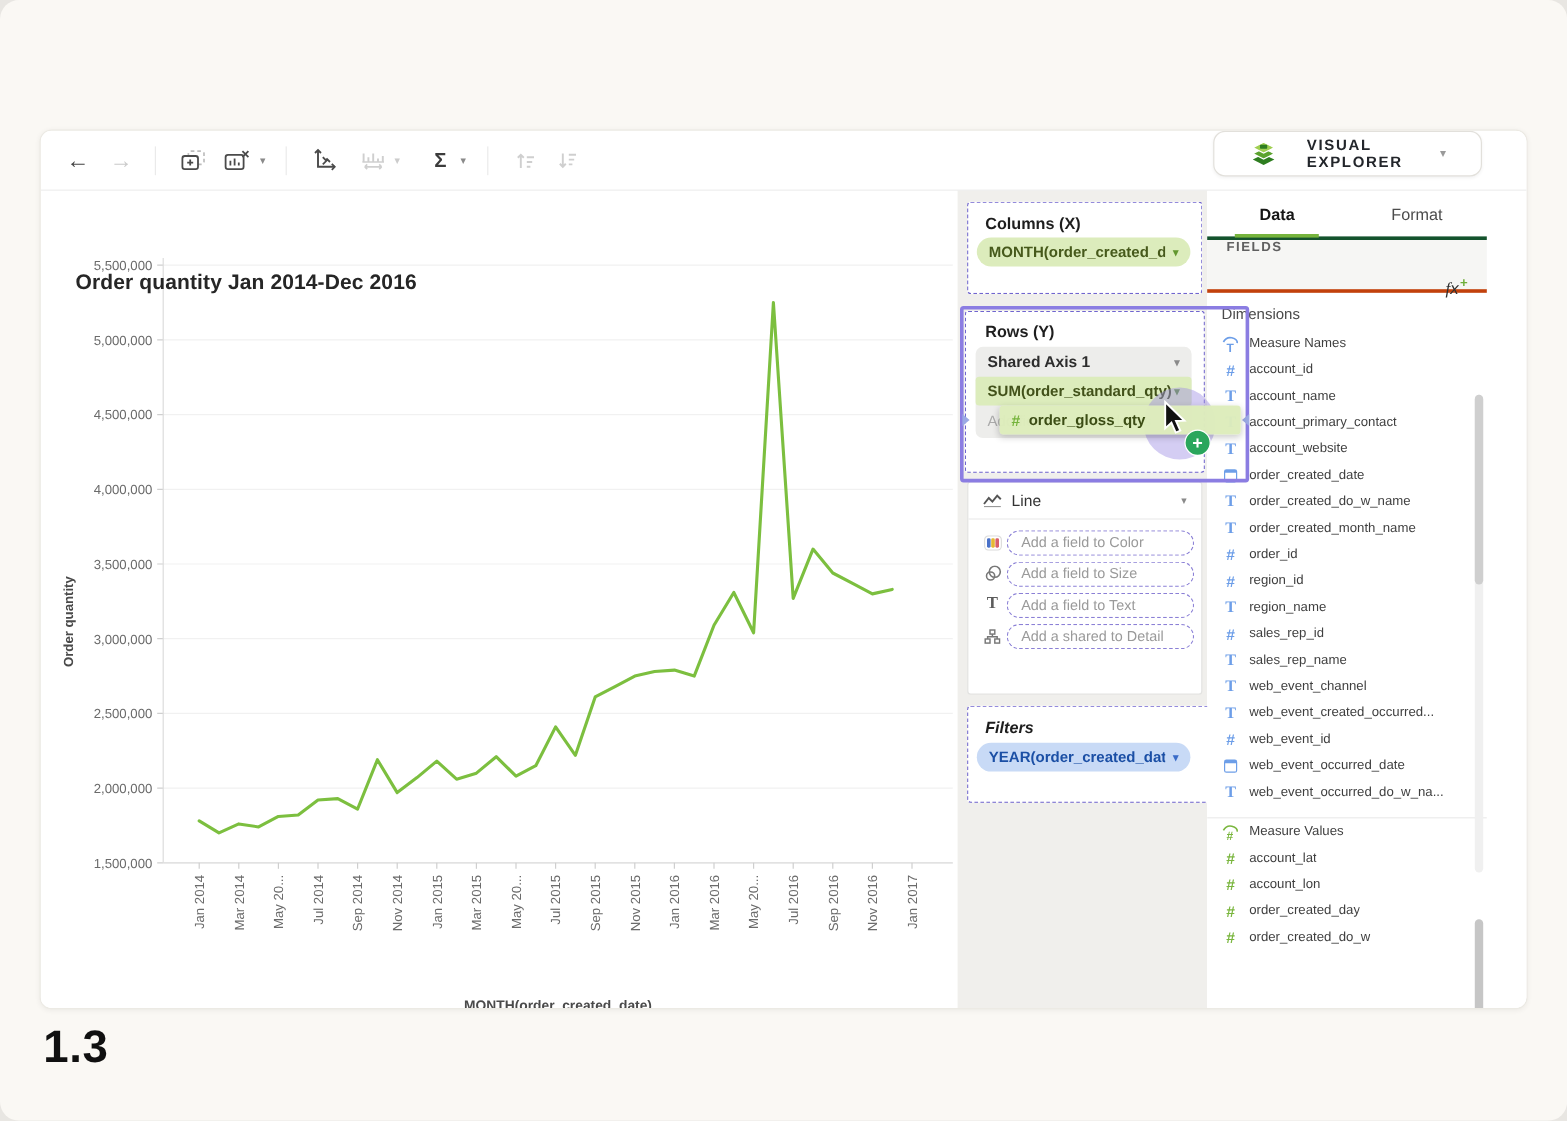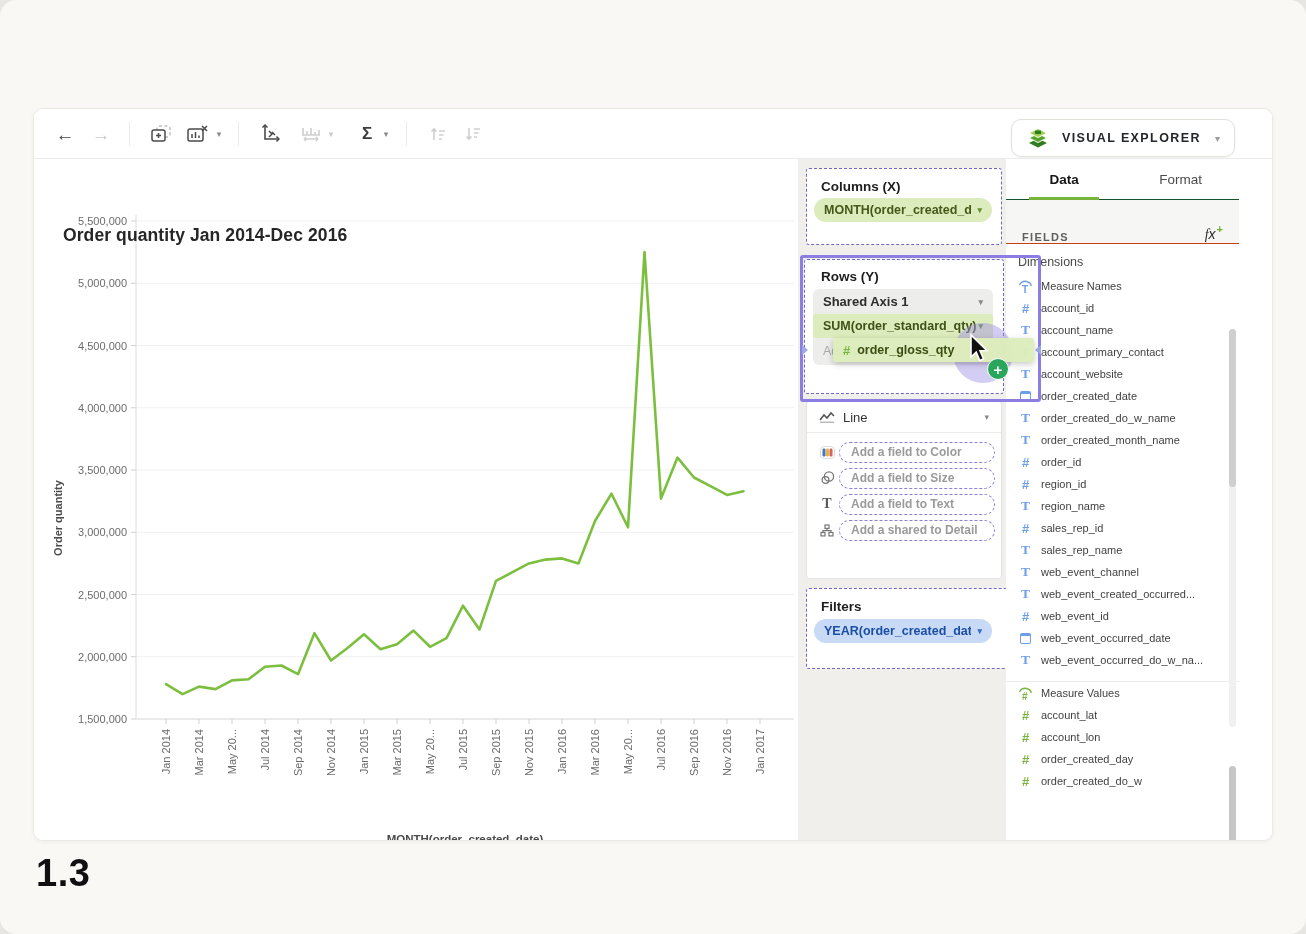--- a/index.html
+++ b/index.html
@@ -11,21 +11,21 @@
   .toolbar{position:absolute;left:0;top:0;width:1240px;height:50px;background:#fff;border-bottom:1px solid #ececec;}
   .tb{position:absolute;top:0;height:50px;width:34px;display:flex;align-items:center;justify-content:center;cursor:pointer;}
   .tb svg{display:block;}
   .glyph{font-size:19px;color:#434343;line-height:1;}
   .glyph.dis{color:#cbcbcb;}
   .chev{position:absolute;top:0;height:50px;width:14px;display:flex;align-items:center;justify-content:center;font-size:9px;color:#8a8a8a;}
   .chev.dis{color:#ccc;}
   .tbsep{position:absolute;top:13px;width:1px;height:24px;background:#eaeaea;}
   .sigma{font-size:17px;font-weight:bold;color:#3c3c3c;}
 
-  .explorer-btn{position:absolute;left:977px;top:10px;width:224px;height:38px;background:#fff;border:1px solid #e2e0db;border-radius:10px;box-shadow:0 1px 3px rgba(0,0,0,.06);display:flex;align-items:center;padding:0 14px;cursor:pointer;}
+  .explorer-btn{position:absolute;left:977px;top:0;width:224px;height:38px;background:#fff;border:1px solid #e2e0db;border-radius:10px;box-shadow:0 1px 3px rgba(0,0,0,.06);display:flex;align-items:center;padding:0 29px;cursor:pointer;gap:12px;}
   .explorer-btn .label{font-size:12.5px;font-weight:bold;letter-spacing:1.4px;color:#23262b;margin-left:12px;flex:1;}
   .explorer-btn .dd{font-size:10px;color:#9a9a9a;}
 
   
   .chart-area{position:absolute;left:0;top:50px;width:764px;height:683px;background:#fff;}
   .chart-title{position:absolute;left:29px;top:66px;font-size:17.5px;font-weight:600;color:#262626;letter-spacing:.1px;}
   .y-axis-label{position:absolute;left:-36px;top:353px;width:120px;text-align:center;transform:rotate(-90deg);font-size:11px;font-weight:bold;color:#4a4a4a;}
   .x-axis-label{position:absolute;left:281px;top:674px;width:300px;text-align:center;font-size:11.5px;font-weight:bold;color:#4a4a4a;}
 
   
@@ -58,33 +58,33 @@
   .plus-badge{position:absolute;left:953px;top:249px;width:22px;height:22px;border-radius:50%;background:#2aa65c;border:1.5px solid #fff;color:#fff;display:flex;align-items:center;justify-content:center;font-size:15px;font-weight:bold;line-height:1;}
   .cursor-svg{position:absolute;left:932px;top:224px;}
 
   .layers-panel{position:absolute;left:772px;top:292px;width:196px;height:178px;background:#fff;border:1px solid #e3e3e1;border-radius:3px;}
   .layers-panel .hd{padding:9px 14px 7px;font-size:13.5px;font-weight:bold;color:#1e1e1e;border-bottom:1px solid #ececec;}
   .line-select{height:31px;display:flex;align-items:center;padding:0 12px;border-bottom:1px solid #ececec;cursor:pointer;}
   .line-select .lt{font-size:13px;color:#333;margin-left:8px;flex:1;}
   .line-select .dd{font-size:9px;color:#8a8a8a;}
   .lrow{display:flex;align-items:center;height:26px;padding:0 6px 0 8px;margin-top:0;}
   .lrow .licon{width:24px;display:flex;justify-content:center;align-items:center;}
-  .addpill{flex:1;height:21px;border:1.3px dashed #8b80d6;border-radius:11px;display:flex;align-items:center;padding:0 11px;font-size:12px;color:#9a9a9a;cursor:pointer;font-weight:bold;}
+  .addpill{flex:1;height:21px;border:1.3px dashed #8b80d6;border-radius:11px;display:flex;align-items:center;padding:0 11px;font-size:12px;color:#9a9a9a;cursor:pointer;}
   .ticon{font-family:"Liberation Serif",serif;font-size:14px;font-weight:bold;color:#5c5c5c;}
 
   
   .fields-panel{position:absolute;left:972px;top:50px;width:268px;height:683px;background:#fff;}
   .fp-inner{position:absolute;left:0;top:0;width:233px;height:683px;}
-  .tabs{height:41px;display:flex;border-bottom:1px solid #14532d;}
+  .tabs{height:41px;display:flex;border-bottom:3px solid #14532d;}
   .tab{flex:1;display:flex;align-items:center;justify-content:center;font-size:13.5px;color:#4c4c4c;cursor:pointer;position:relative;}
   .tab.active{font-weight:bold;color:#161616;}
   .tab.active:after{content:"";position:absolute;left:50%;transform:translateX(-50%);bottom:-1px;width:70px;height:3px;background:#76b43c;}
-  .fields-hd{height:44px;background:#f6f6f4;border-bottom:1px solid #c2410c;display:flex;align-items:flex-end;padding:0 16px;}
+  .fields-hd{height:44px;background:#f6f6f4;border-bottom:3px solid #c2410c;display:flex;align-items:flex-start;padding:0 16px;}
   .fields-hd .fht{font-size:11px;font-weight:bold;letter-spacing:1.3px;color:#606060;flex:1;}
-  .fx{font-family:"Liberation Serif",serif;font-style:italic;font-size:14px;color:#2f2f2f;cursor:pointer;}
+  .fx{font-family:"Liberation Serif",serif;font-style:italic;font-size:14px;color:#2f2f2f;cursor:pointer;margin-top:30px;}
   .fx b{font-style:normal;color:#6fae3a;font-size:11px;vertical-align:super;margin-left:1px;}
   .sec-label{padding:11px 0 6px 12px;font-size:12.5px;color:#4a4a4a;}
   .frow{height:22px;display:flex;align-items:center;padding-left:12px;cursor:pointer;}
   .frow .fic{width:15px;margin-right:8px;display:flex;justify-content:center;align-items:center;flex:none;}
   .frow .flab{font-size:11px;color:#3f3f3f;white-space:nowrap;overflow:hidden;}
   .ic-hash{font-size:13px;font-weight:bold;line-height:1;}
   .ic-text{font-family:"Liberation Serif",serif;font-size:13.5px;font-weight:bold;line-height:1;}
   .blue{color:#6d9ee8;}
   .greenc{color:#7ab63e;}
   .ic-date{width:11px;height:11px;border:1.3px solid #6d9ee8;border-top:3.2px solid #6d9ee8;border-radius:2px;}
@@ -337,21 +337,21 @@
               <rect x="5" y="1" width="4" height="3.4" fill="none" stroke="#777" stroke-width="1.2"></rect>
               <rect x="1" y="8.5" width="4" height="3.4" fill="none" stroke="#777" stroke-width="1.2"></rect>
               <rect x="9" y="8.5" width="4" height="3.4" fill="none" stroke="#777" stroke-width="1.2"></rect>
               <path d="M7 4.4v2.2M3 8.5V6.6h8v1.9" stroke="#777" stroke-width="1.2" fill="none"></path>
             </svg>
         </span>
         <div class="addpill">Add a shared to Detail</div>
       </div>
     </div>
 
-    <div class="dashedbox" style="left:772px;top:479px;width:224px;height:81px;">
+    <div class="dashedbox" style="left:772px;top:479px;width:224px;height:81px;font-style:italic;">
       <div class="panel-title" style="padding:10px 0 0 14px;">Filters</div>
     </div>
     <div class="pill blue" style="left:780px;top:510px;width:178px;">
       <span class="pl">YEAR(order_created_date)</span>
       <span class="pc">▾</span>
     </div>
 
     <div class="fields-panel">
       <div class="fp-inner">
         <div class="tabs">

